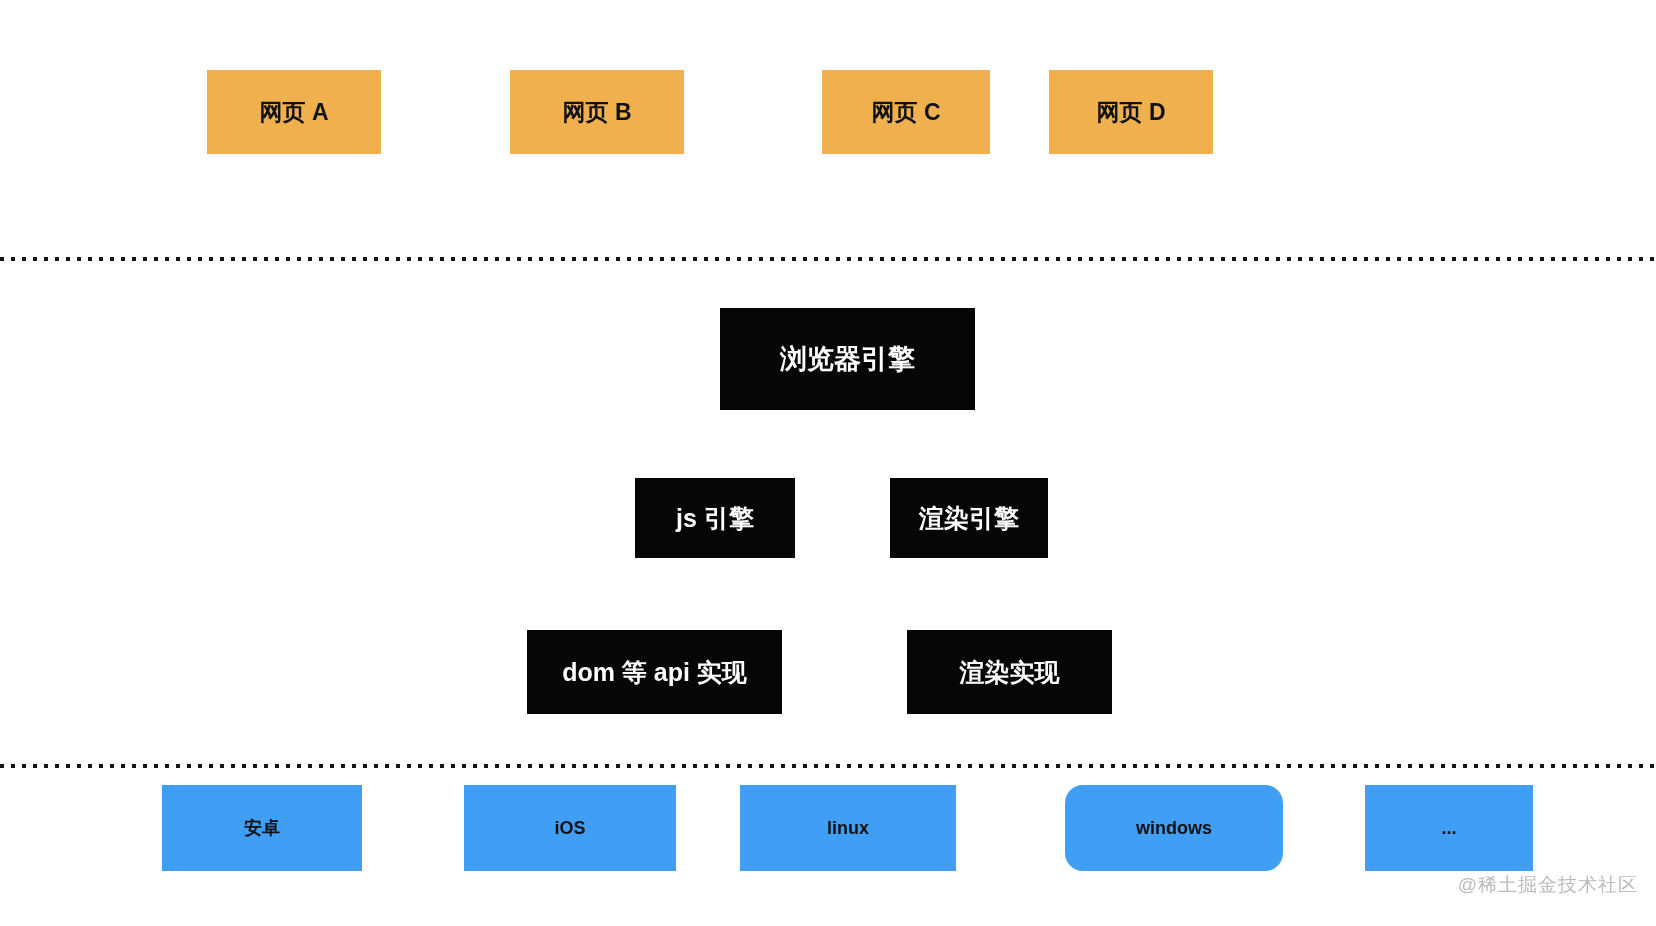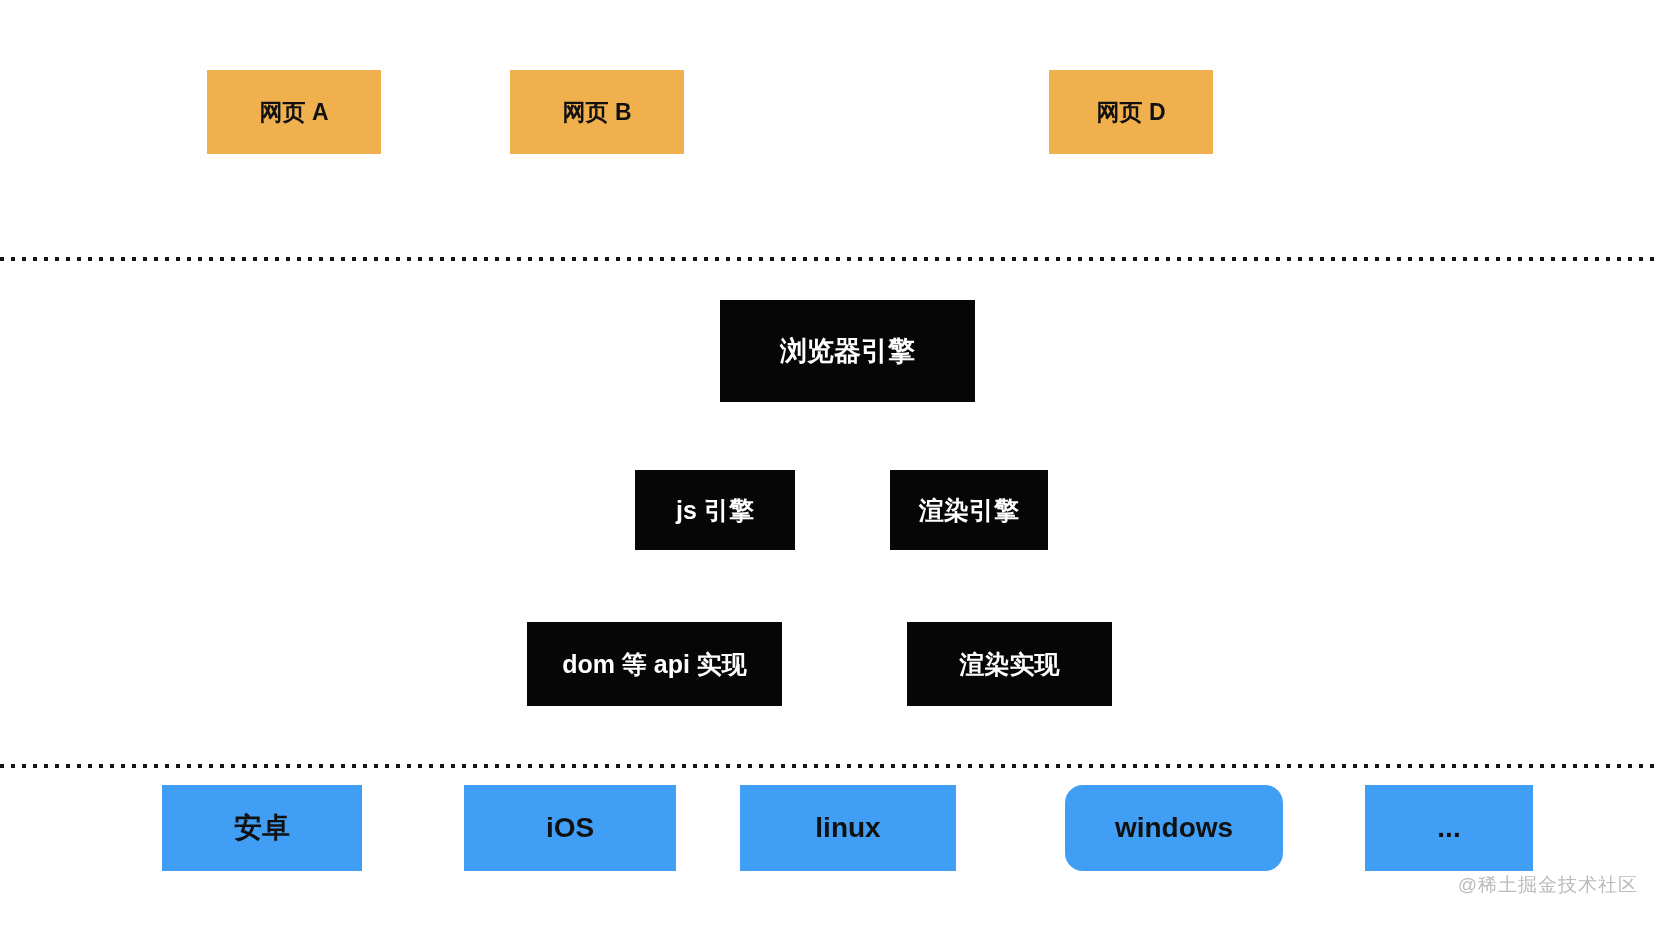--- a/index.html
+++ b/index.html
@@ -53,32 +53,33 @@
       var(--divider-dots) 0px, var(--divider-dots) 4px,
       transparent 4px, transparent 11px
     );
   }
   .divider-top { top: 257px; }
   .divider-bottom { top: 764px; }
 
   .engine-box {
     background: var(--engine-box-bg);
     color: var(--engine-text);
+    margin-top: 8px;
   }
   .browser-engine { left: 720px; top: 300px; width: 255px; height: 102px; font-size: 27px; }
   .js-engine     { left: 635px; top: 470px; width: 160px; height: 80px;  font-size: 25px; }
   .render-engine { left: 890px; top: 470px; width: 158px; height: 80px;  font-size: 25px; }
   .dom-api       { left: 527px; top: 622px; width: 255px; height: 84px;  font-size: 25px; }
   .render-impl   { left: 907px; top: 622px; width: 205px; height: 84px;  font-size: 25px; }
 
   .platform-box {
     top: 785px; height: 86px;
     background: var(--platform-box-bg);
     color: var(--box-text-dark);
-    font-size: 28px;
+    font-size: 18px;
   }
   .platform-android { left: 162px;  width: 200px; }
   .platform-ios     { left: 428px;  width: 212px; margin-left: 36px; }
   .platform-linux   { left: 740px;  width: 216px; }
   .platform-windows { left: 1065px; width: 218px; border-radius: 18px; }
   .platform-more    { left: 1365px; width: 168px; }
 
   .watermark {
     position: absolute;
     right: 18px; top: 872px;
@@ -88,20 +89,21 @@
     letter-spacing: 1px;
   }
 </style>
 </head>
 <body>
 
 <div class="canvas">
 
   <div class="box page-box page-a">网页 A</div>
   <div class="box page-box page-b">网页 B</div>
+  <div class="box page-box page-c">网页 C</div>
   <div class="box page-box page-d">网页 D</div>
 
   <div class="divider divider-top"></div>
 
   <div class="box engine-box browser-engine">浏览器引擎</div>
 
   <div class="box engine-box js-engine">js 引擎</div>
   <div class="box engine-box render-engine">渲染引擎</div>
 
   <div class="box engine-box render-impl">渲染实现</div>

